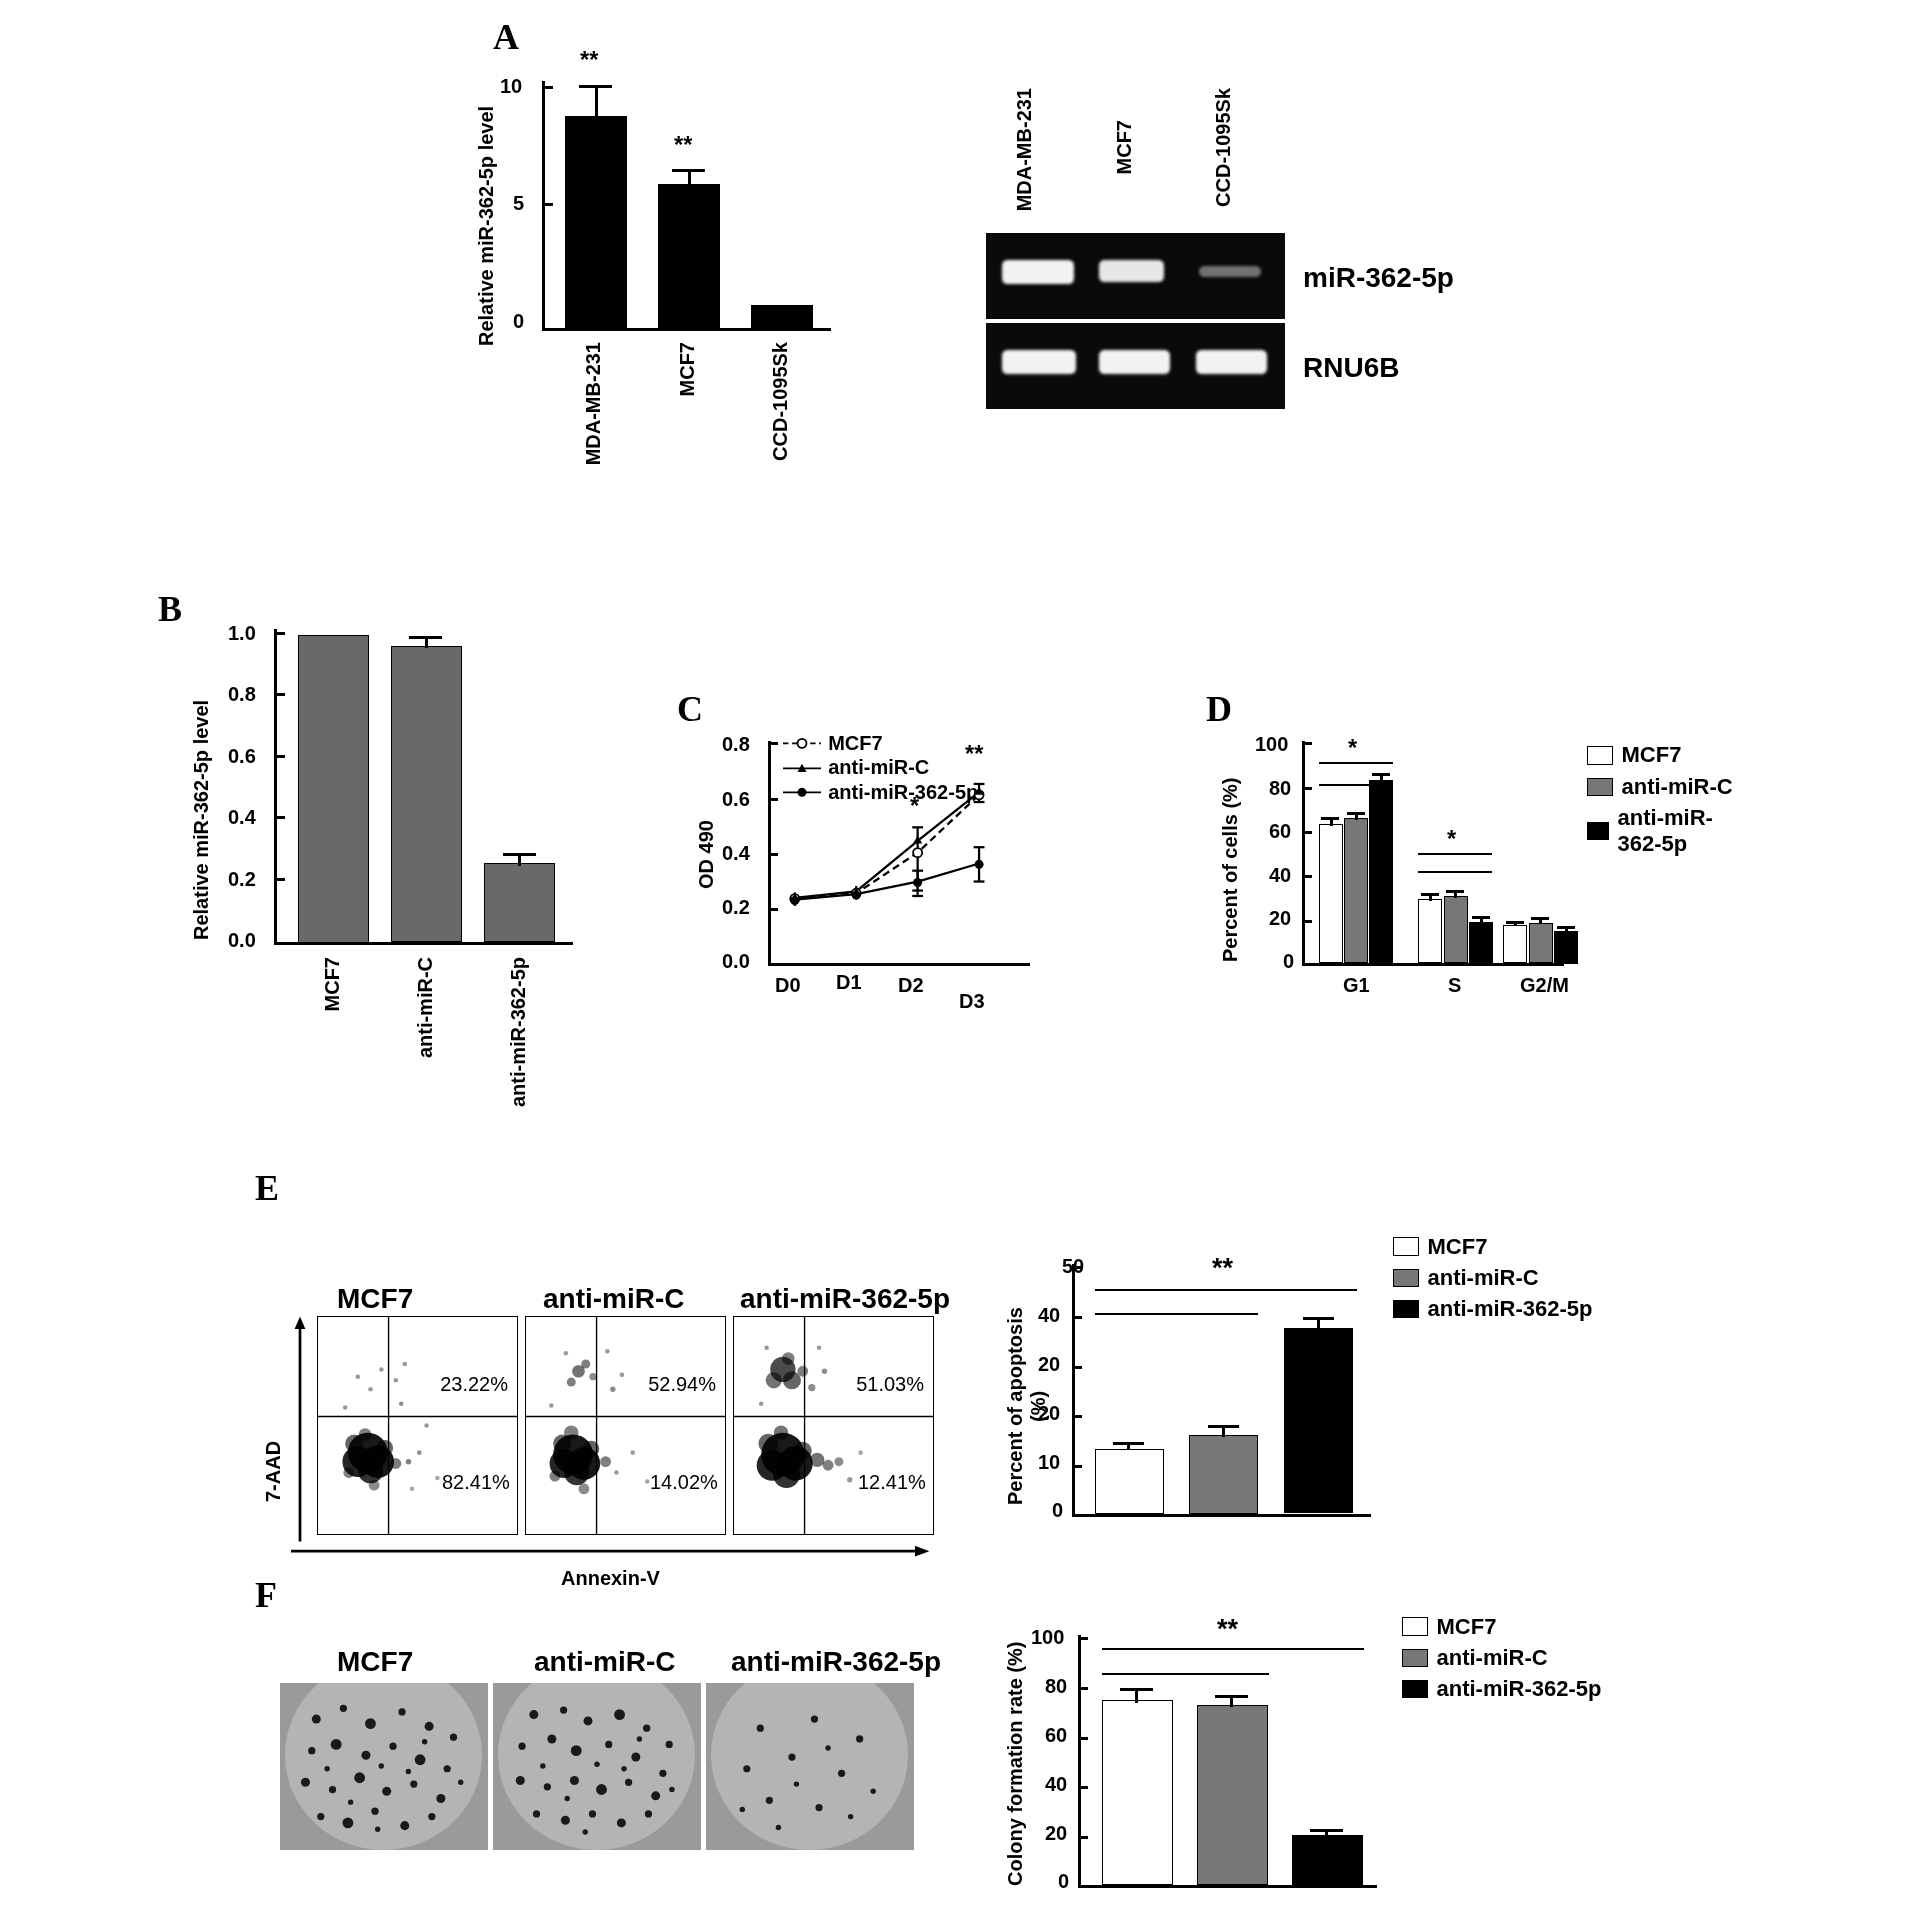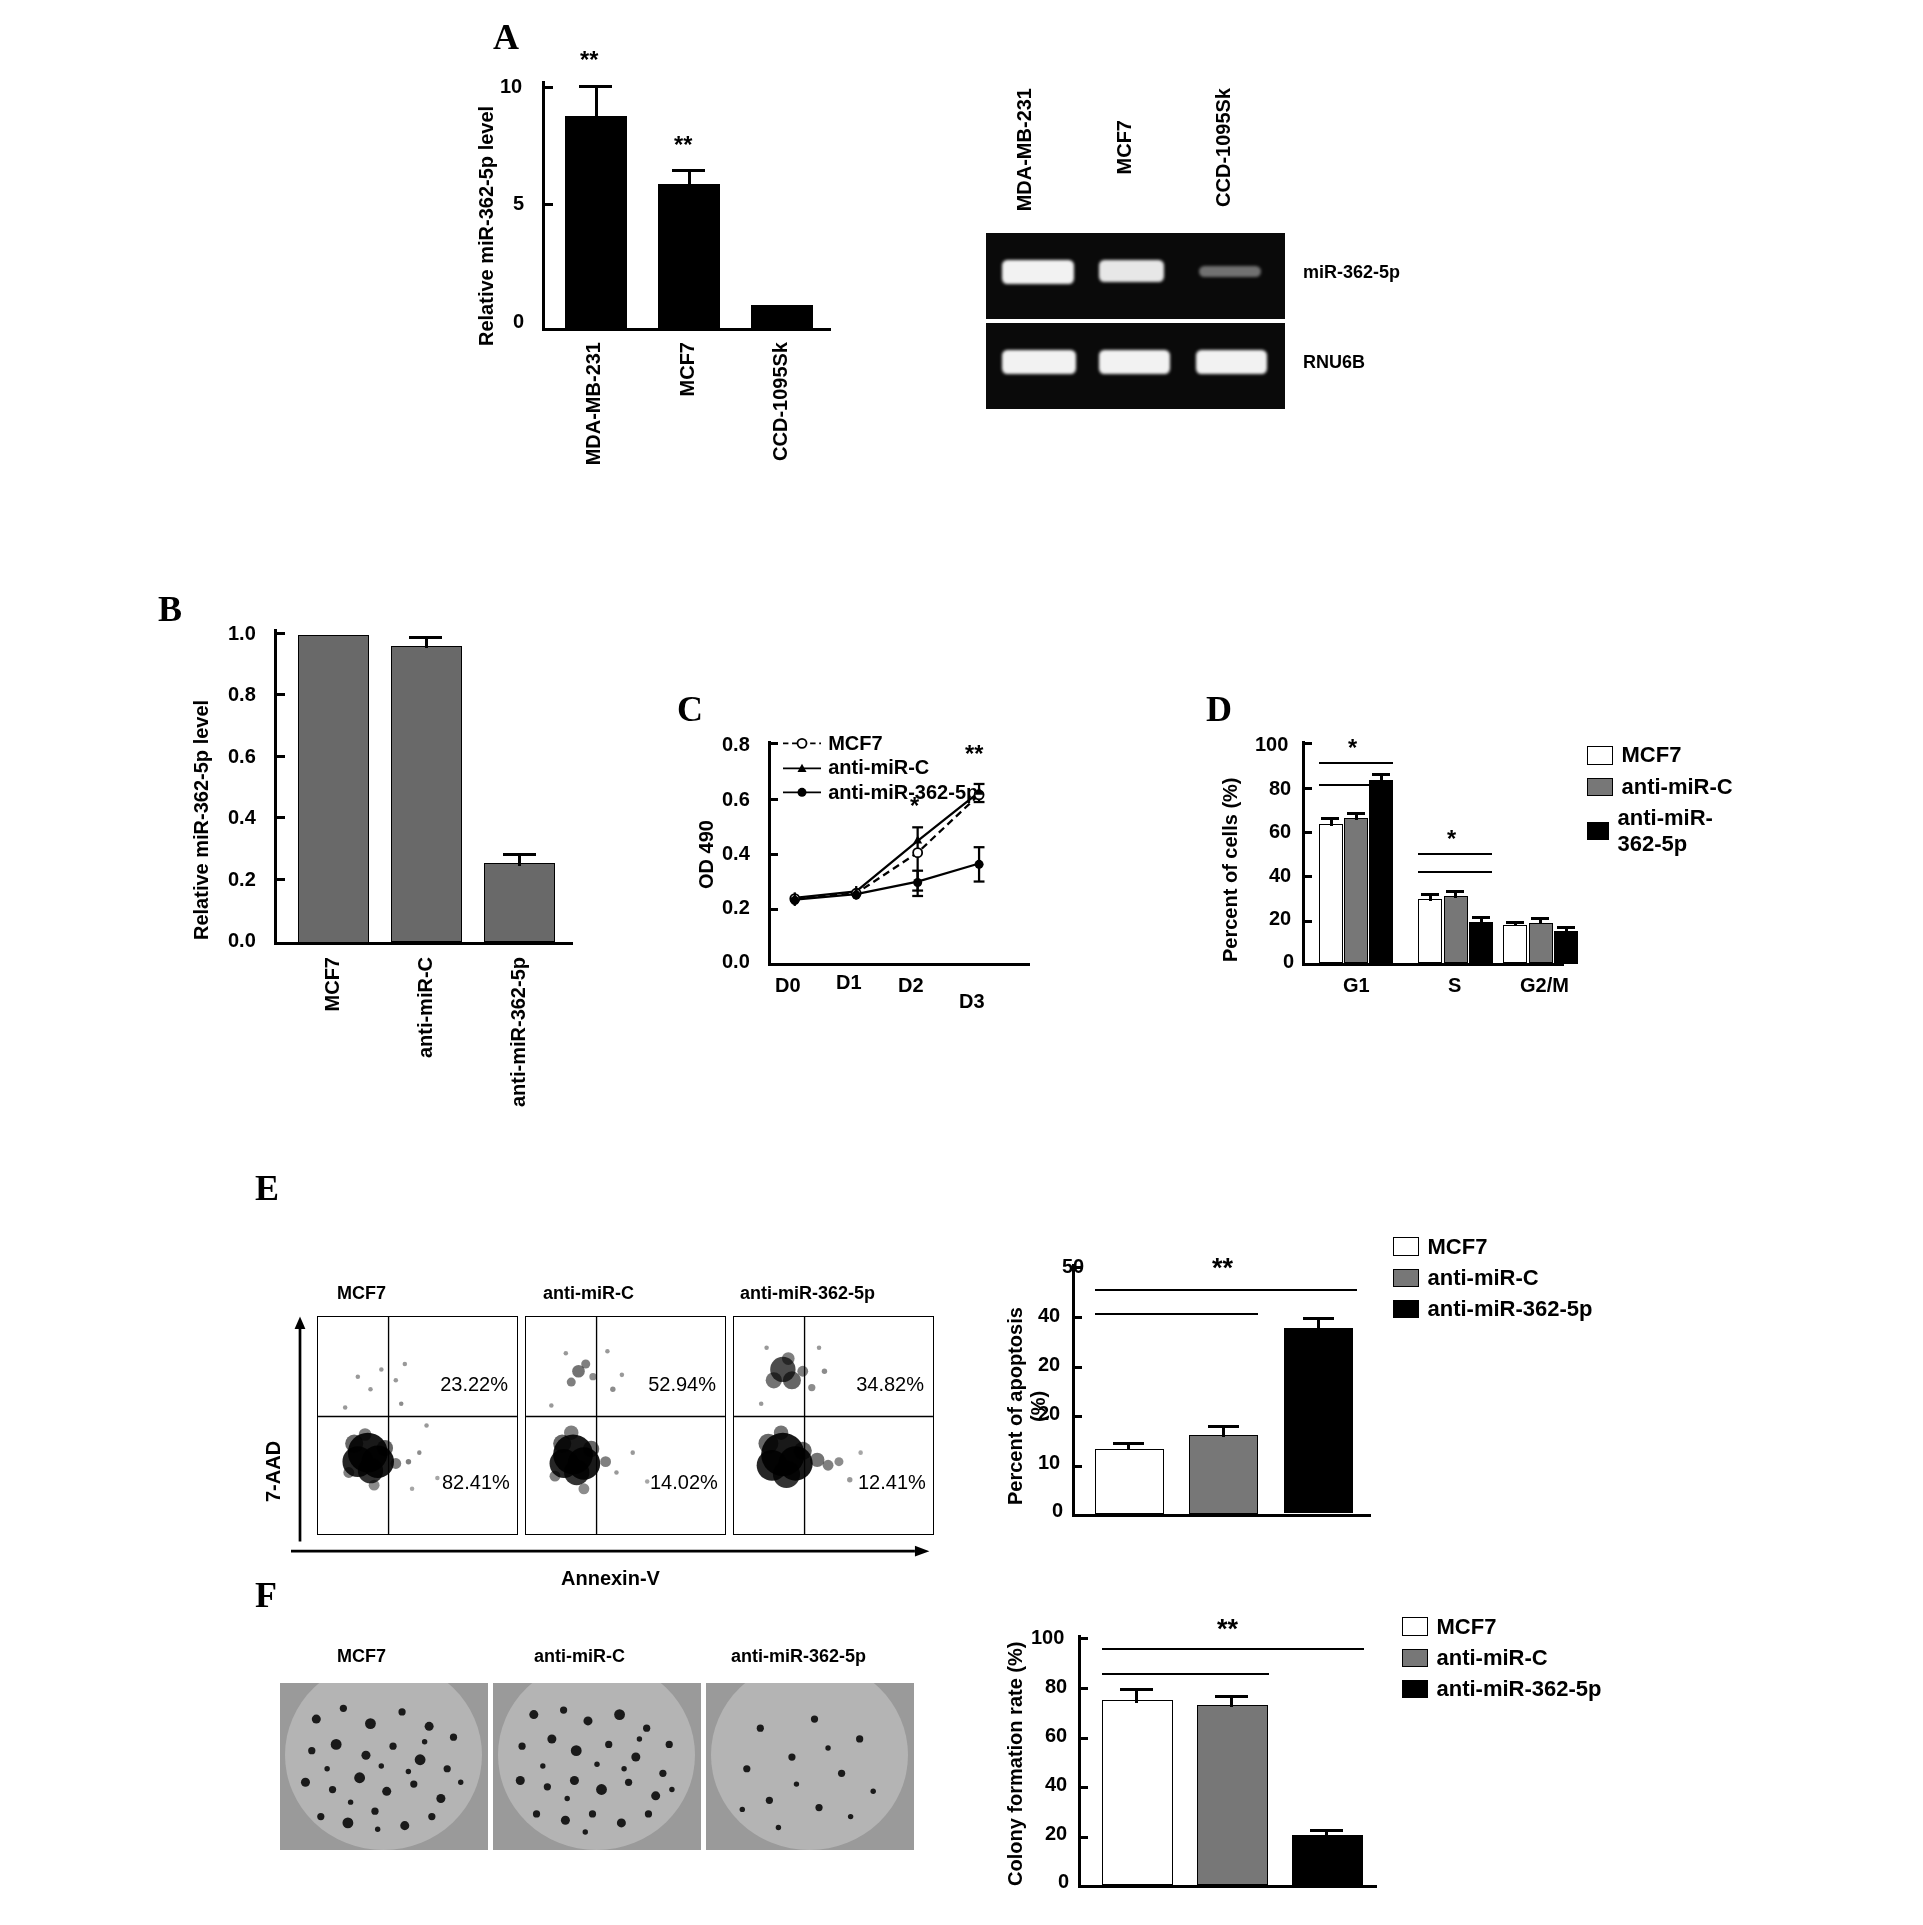--- a/index.html
+++ b/index.html
@@ -16,21 +16,21 @@
   .errbar{position:absolute;background:#000;width:2.7px;}
   .errcap{position:absolute;background:#000;height:2.7px;}
   .sig{position:absolute;font-weight:bold;font-size:23.5px;}
   .sigline{position:absolute;background:#000;height:1.8px;}
   .catlabel{position:absolute;font-size:20px;font-weight:bold;white-space:nowrap;}
   .gel-wrap{position:absolute;}
   .gel-band-box{background:#0a0a0a;position:relative;overflow:hidden;}
   .band{position:absolute;border-radius:5.4px;background:#fff;filter:blur(1.8px);}
   .scatter-box{position:absolute;border:1.8px solid #000;background:#fff;overflow:hidden;}
   .dish{position:absolute;background:#9a9a9a;overflow:hidden;}
-  .title-sm{position:absolute;font-size:18px;font-weight:bold;}
+  .title-sm{position:absolute;font-size:28px;font-weight:bold;}
 </style>
 </head>
 <body>
 
 <div class="panel-letter" style="left:493px;top:16.3px;">A</div>
 
 <div class="chart-area" style="left:470px;top:54px;width:434px;height:389px;">
 
   <div class="vtext axis-label" style="position:absolute;left:4.5px;top:41px;height:262px;text-align:center;">Relative miR-362-5p level</div>
 
@@ -385,21 +385,21 @@
       <circle cx="76" cy="60" r="6" opacity="0.5"></circle>
         <circle cx="86" cy="78" r="4" opacity="0.45"></circle>
       <circle cx="100" cy="60" r="3" opacity="0.45"></circle>
         <circle cx="128" cy="180" r="3" opacity="0.4"></circle>
       <circle cx="140" cy="150" r="2.5" opacity="0.35"></circle>
         <circle cx="30" cy="96" r="2.5" opacity="0.4"></circle>
       <circle cx="94" cy="34" r="2.5" opacity="0.4"></circle>
         <circle cx="36" cy="34" r="2.5" opacity="0.4"></circle>
     </g>
   </svg>
-  <div style="position:absolute;right:9px;top:56px;font-size:20px;">34.82%</div>
+  <div style="position:absolute;right:9px;top:56px;font-size:20px;">51.03%</div>
   <div style="position:absolute;right:7.2px;top:154px;font-size:20px;">12.41%</div>
 </div>
 
 <div class="chart-area" style="left:995px;top:1257px;width:633px;height:308px;">
   <div class="vtext axis-label" style="position:absolute;left:9px;top:36px;height:226px;text-align:center;">Percent of apoptosis (%)</div>
   <div class="tick" style="position:absolute;left:43px;top:-1.8px;margin-left:24px;">50</div>
   <div class="tick" style="position:absolute;left:43px;top:47px;">40</div>
   <div class="tick" style="position:absolute;left:43px;top:96px;">20</div>
   <div class="tick" style="position:absolute;left:43px;top:145px;">20</div>
   <div class="tick" style="position:absolute;left:43px;top:194px;">10</div>

